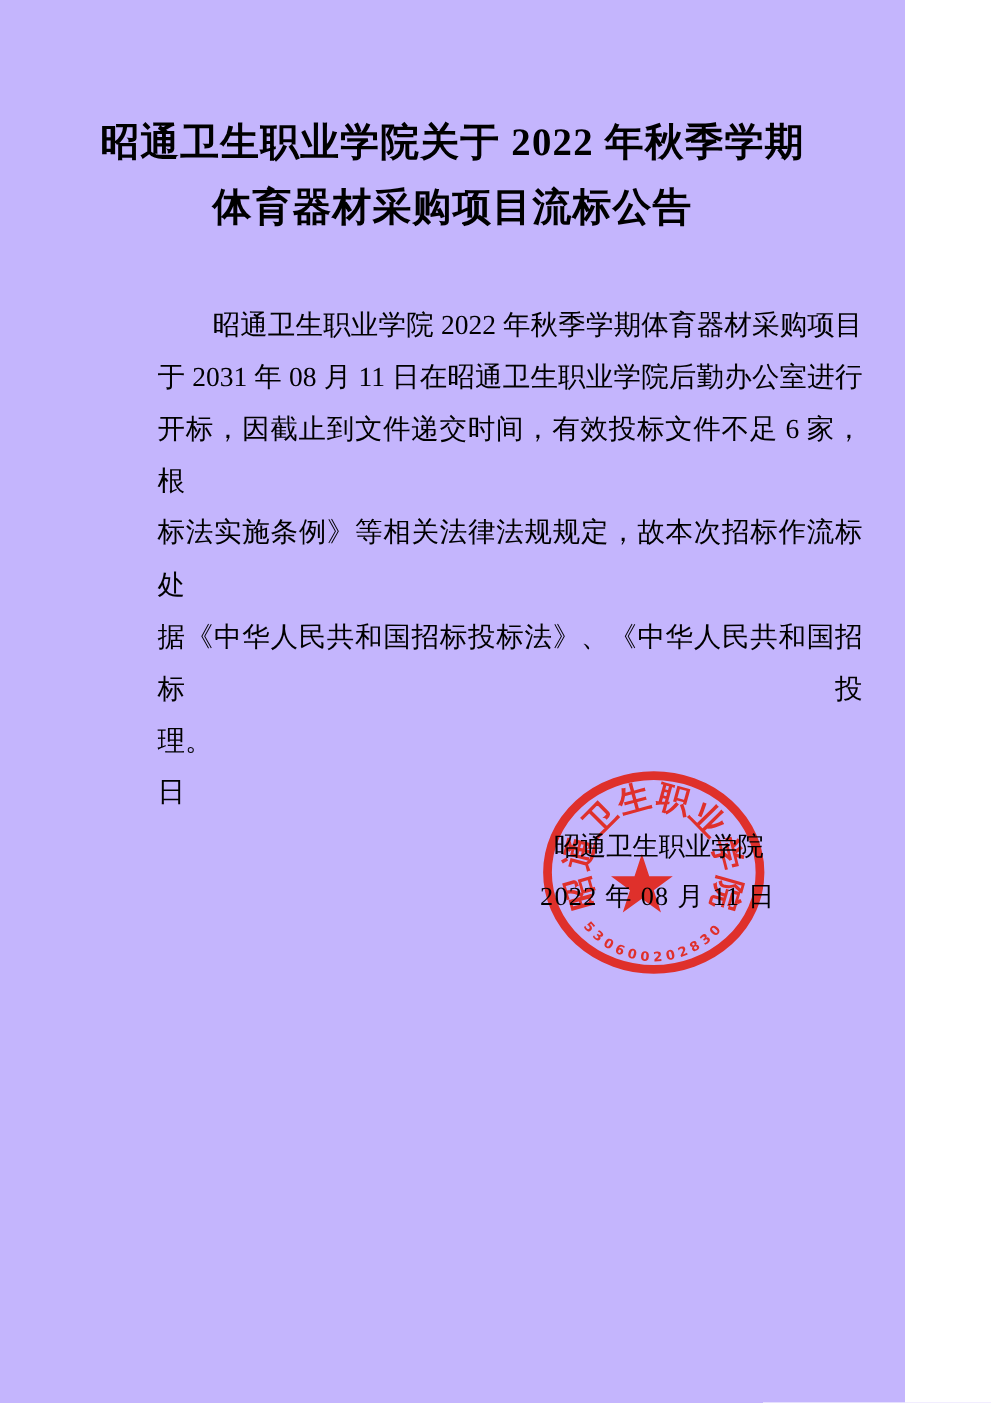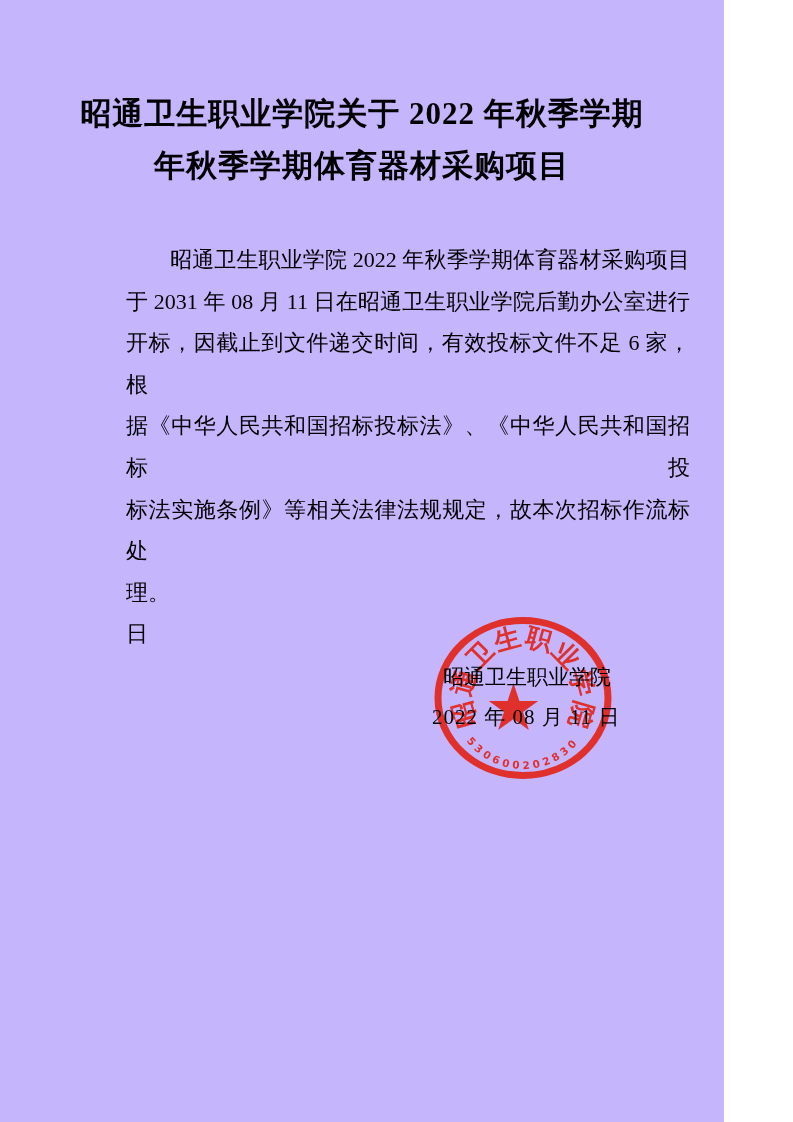--- a/index.html
+++ b/index.html
@@ -80,29 +80,29 @@
     font-family: "DejaVu Sans", sans-serif;
   }
 </style>
 </head>
 <body>
 
 <div class="page">
 
   <div class="title">
     <div>昭通卫生职业学院关于 2022 年秋季学期</div>
-    <div>年秋季学期体育器材采购项目</div>
+    <div>体育器材采购项目流标公告</div>
   </div>
 
   <div class="body-text">
     <div class="line indent fill">昭通卫生职业学院 2022 年秋季学期体育器材采购项目</div>
     <div class="line fill">于 2031 年 08 月 11 日在昭通卫生职业学院后勤办公室进行</div>
     <div class="line fill">开标，因截止到文件递交时间，有效投标文件不足 6 家，根</div>
+    <div class="line fill">标法实施条例》等相关法律法规规定，故本次招标作流标处</div>
     <div class="line fill">据《中华人民共和国招标投标法》、《中华人民共和国招标投</div>
-    <div class="line fill">标法实施条例》等相关法律法规规定，故本次招标作流标处</div>
     <div class="line">理。</div>
     <div class="line">日</div>
   </div>
 
   <div class="sig-org">昭通卫生职业学院</div>
   <div class="sig-date">2022 年 08 月 11 日</div>
 
   <svg class="stamp" viewBox="430 605 190 185" xmlns="http://www.w3.org/2000/svg">
     <ellipse cx="523" cy="698" rx="85" ry="77.5" fill="none" stroke="#e2251a" stroke-width="7"></ellipse>
     <defs>

